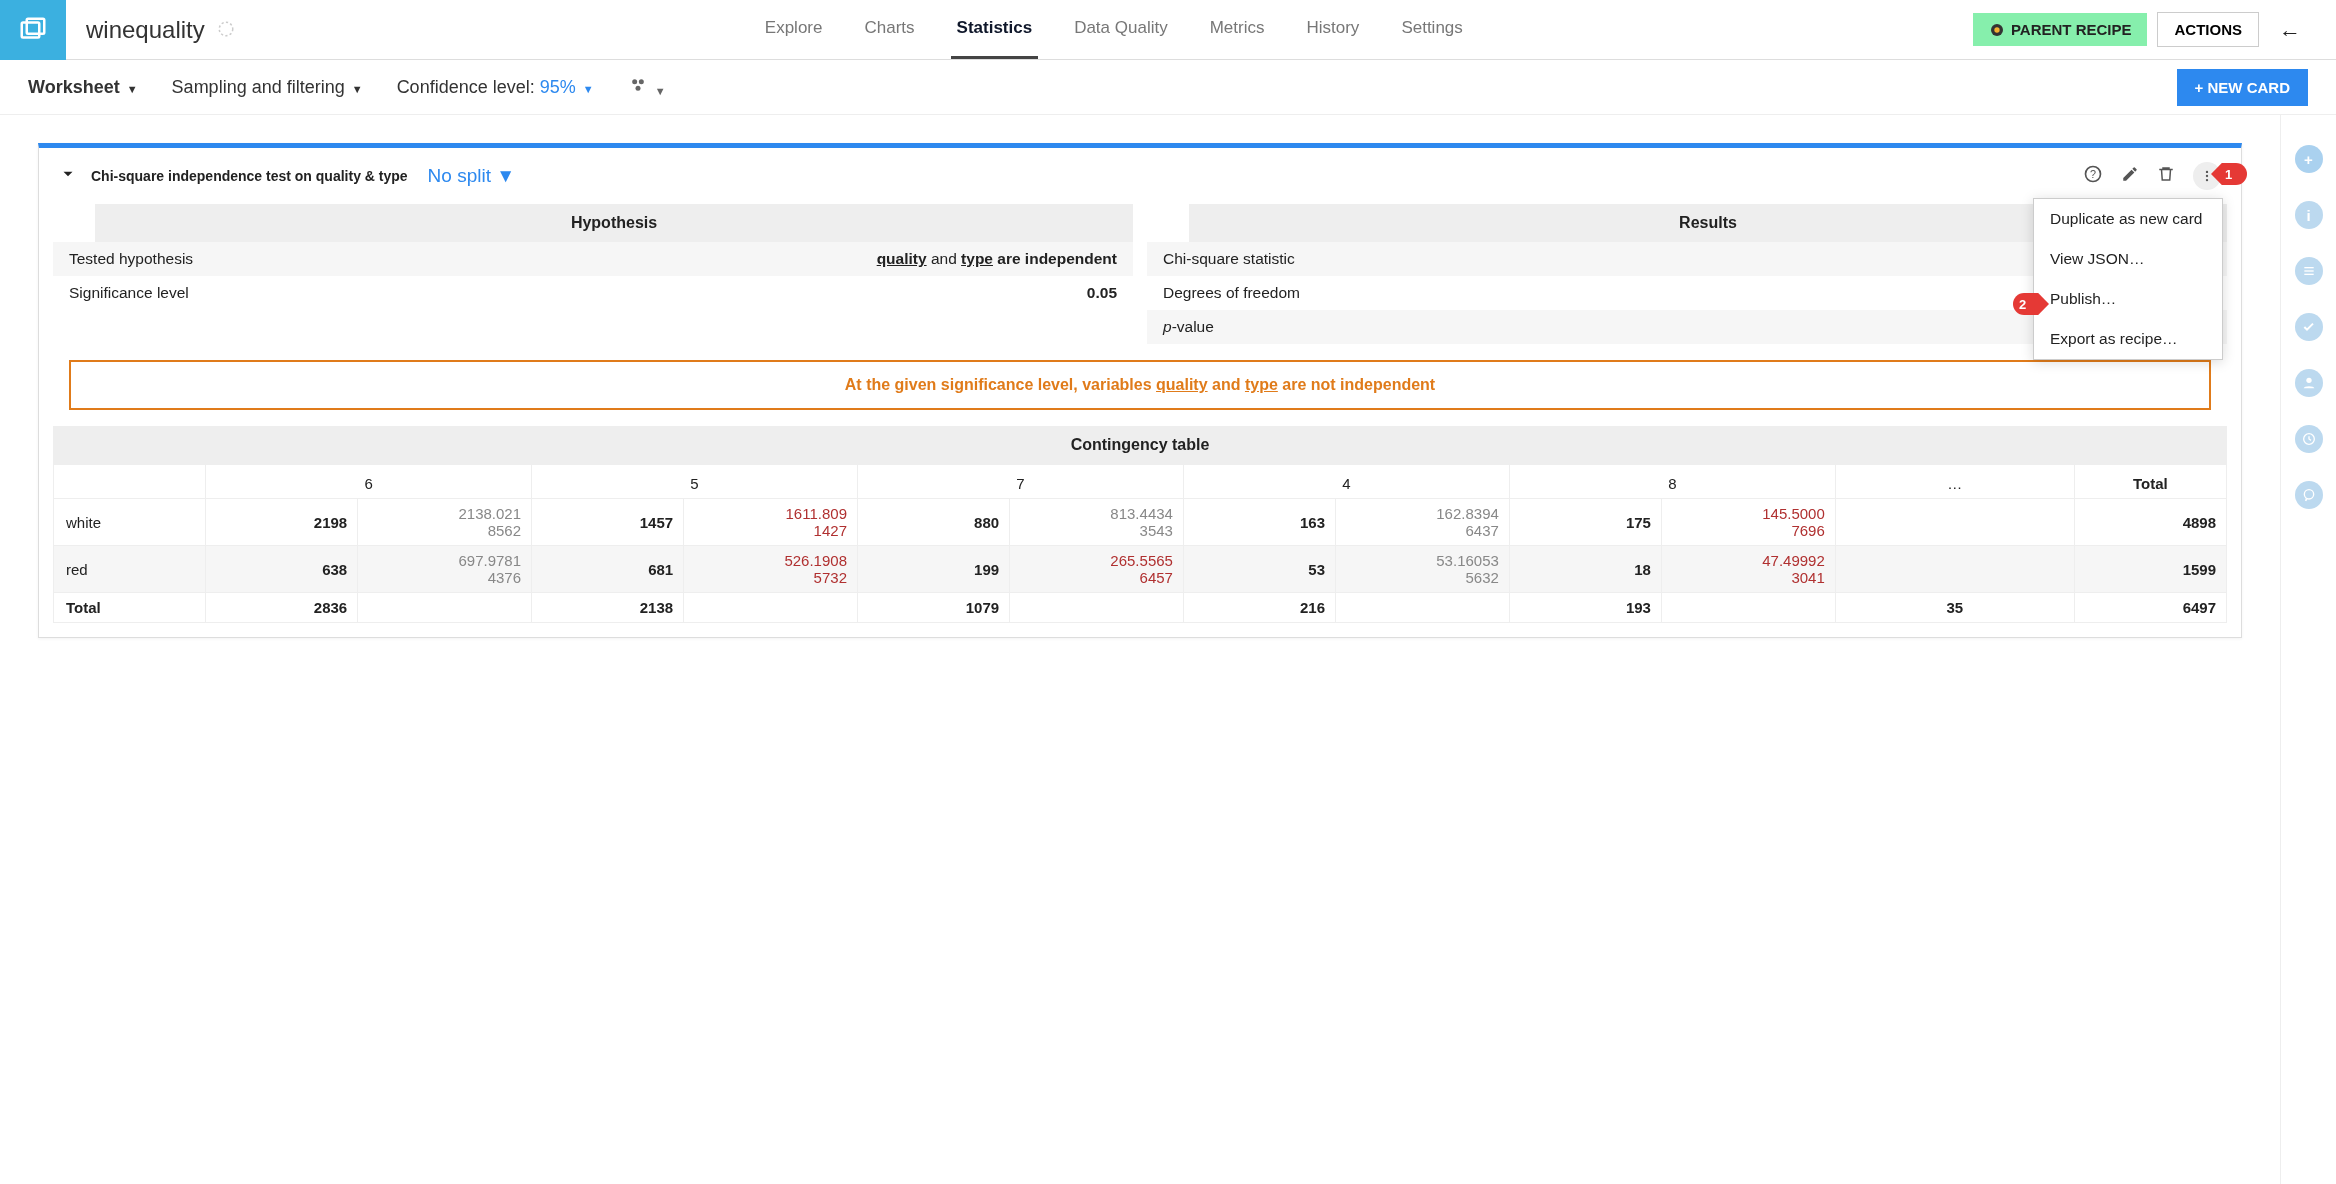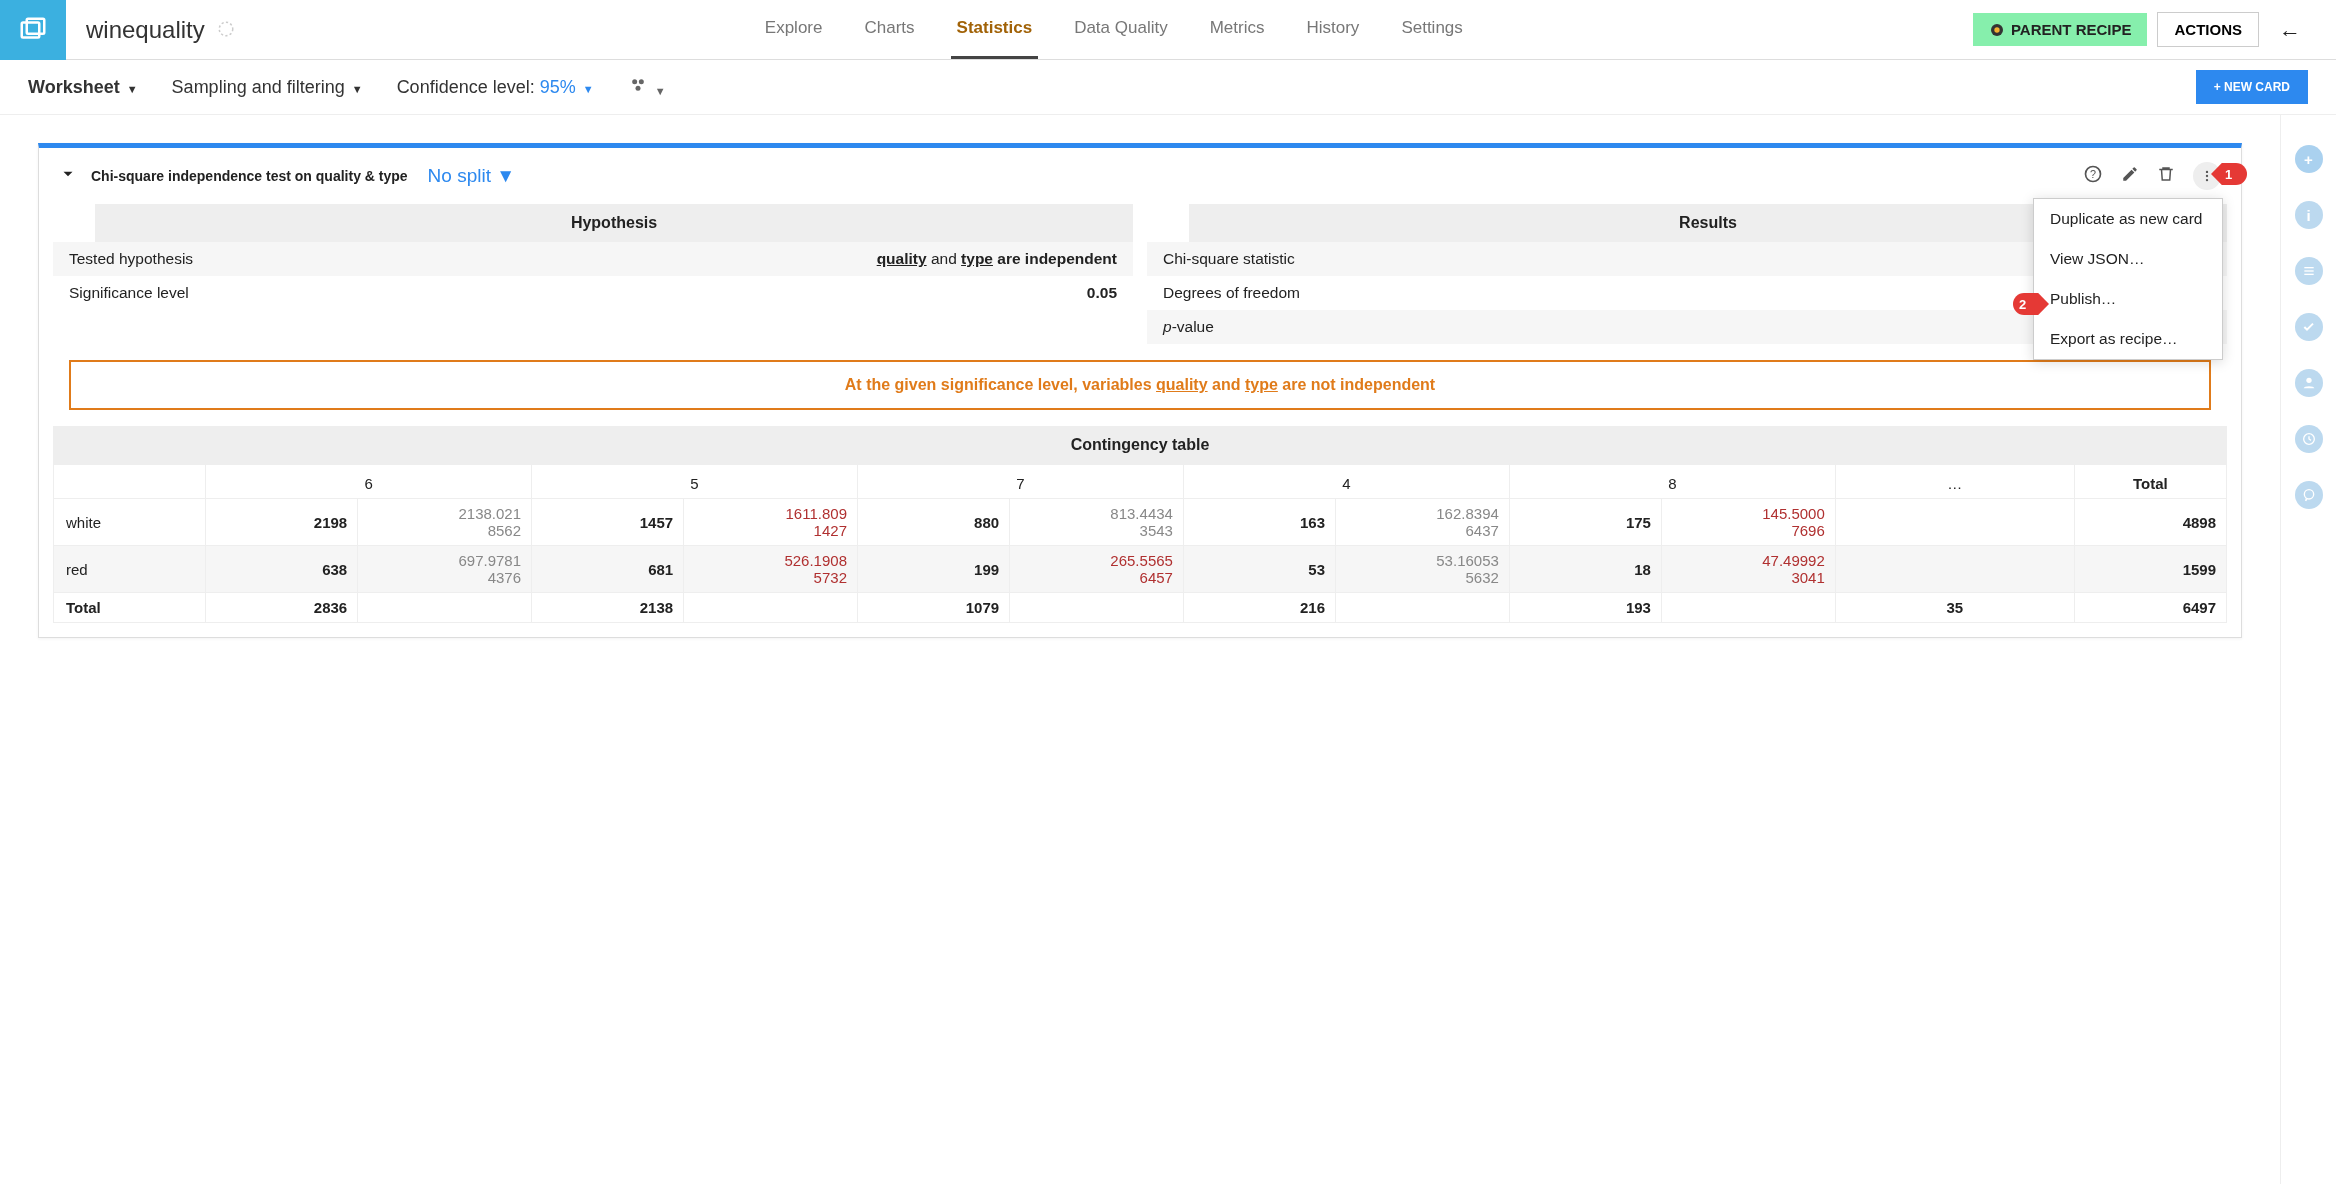--- a/index.html
+++ b/index.html
@@ -6,32 +6,32 @@
 body { font-family: -apple-system, BlinkMacSystemFont, "Segoe UI", Helvetica, Arial, sans-serif; color: #222; background: #fff; font-size: 14px; }
 
 
 .topbar { display: flex; align-items: center; height: 60px; border-bottom: 1px solid #ddd; }
 .logo-box { width: 66px; height: 60px; background: #3bb0e0; display:flex; align-items:center; justify-content:center; }
 .logo-box svg { width: 30px; height: 30px; }
 .dataset-title { font-size: 24px; padding: 0 20px; color: #333; font-weight: 500; display:flex; align-items:center; gap:12px;}
 .dataset-title .circle-icon { color:#ccc; }
 .nav-tabs { display: flex; gap: 30px; margin-left: auto; margin-right: auto; }
 .nav-tabs .tab { font-size: 17px; color: #777; padding: 18px 6px; cursor: pointer; font-weight:500;}
-.nav-tabs .tab.active { color: #a16207; border-bottom: 3px solid #444; font-weight:700;}
+.nav-tabs .tab.active { color: #0f172a; border-bottom: 3px solid #444; font-weight:700;}
 .top-actions { display: flex; gap: 10px; padding-right: 20px; align-items:center;}
 .btn-parent { background: #86efac; color:#222; font-weight:700; padding: 8px 16px; border:none; font-size:15px; display:flex; align-items:center; gap:6px;}
 .btn-actions { background:#fff; border:1px solid #ccc; font-weight:700; padding:8px 16px; font-size:15px;}
 .back-arrow { font-size:22px; padding: 0 15px 0 10px; cursor:pointer;}
 
 
 .toolbar2 { display:flex; align-items:center; height:55px; padding: 0 28px; gap: 34px; border-bottom: 1px solid #eee; font-size:18px; color:#333; font-weight:500;}
 .toolbar2 .caret { font-size:11px; margin-left:2px;}
 .conf-val { color: #2d89ef; }
 .gear-cog { color:#666;}
-.new-card-btn { margin-left:auto; background:#2d89ef; color:#fff; border:none; padding:10px 18px; font-weight:700; font-size:12px;}
+.new-card-btn { margin-left:auto; background:#2d89ef; color:#fff; border:none; padding:10px 18px; font-weight:700; font-size:15px;}
 
 
 .main-wrap { display:flex; }
 .content { flex:1; padding: 28px 0 0 38px; }
 .right-rail { width: 56px; display:flex; flex-direction:column; align-items:center; gap:28px; padding-top:30px; border-left:1px solid #eee; height: calc(100vh - 115px); }
 .right-rail .rail-icon { width:28px; height:28px; border-radius:50%; background:#bcd9ef; display:flex; align-items:center; justify-content:center; color:#fff; font-size:15px; font-weight:bold;}
 .right-rail .rail-icon.plus { background:#aad1ef; }
 .right-rail .rail-icon svg { width:16px; height:16px; }
 
 .card { border:1px solid #ddd; border-top: 5px solid #2d89ef; background:#fff; position:relative; margin-right: 38px; box-shadow: 0 1px 3px rgba(0,0,0,0.05);}

